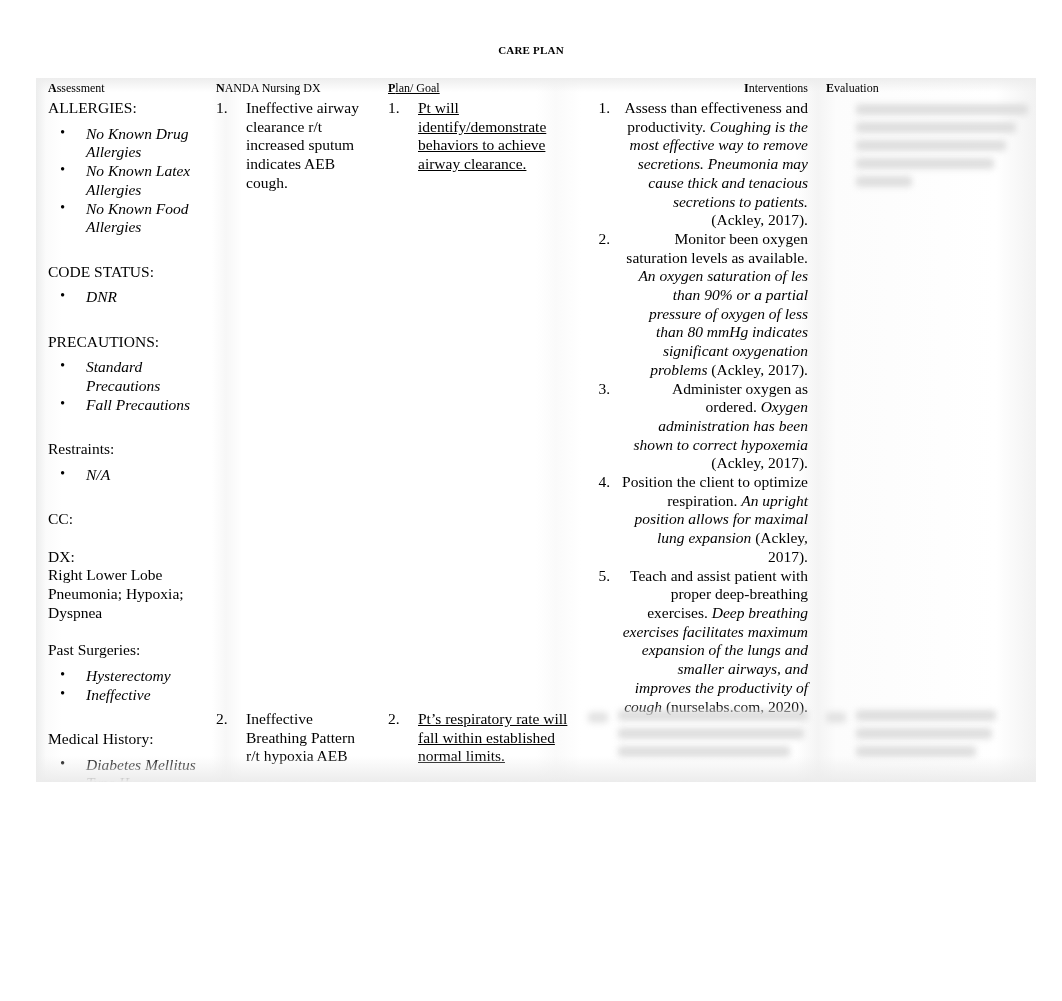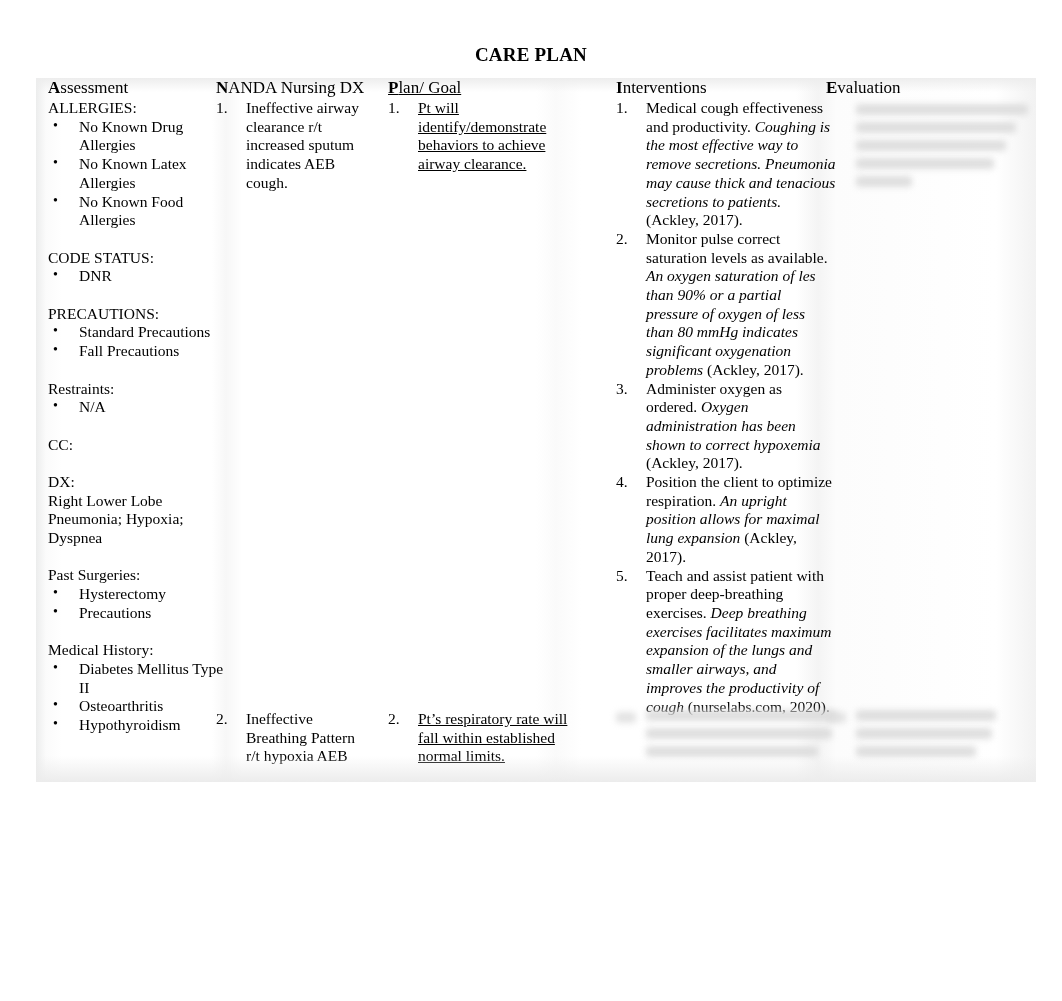--- a/index.html
+++ b/index.html
@@ -23,21 +23,21 @@
     height: 1001px;
   }
 
   .doc-title {
     position: absolute;
     left: 0;
     top: 44px;
     width: 1062px;
     text-align: center;
     font-weight: bold;
-    font-size: 19px;
+    font-size: 11px;
     letter-spacing: 0.2px;
   }
 
   
   .table-wrap {
     position: absolute;
     left: 36px;
     top: 78px;
     width: 1000px;
     height: 704px;
@@ -69,37 +69,38 @@
 
   .col {
     position: absolute;
     top: 0;
     font-size: 15.5px;
     line-height: 18.7px;
   }
   .col-assessment   { left: 12px;  width: 176px; }
   .col-nanda        { left: 180px; width: 152px; }
   .col-plan         { left: 352px; width: 192px; text-decoration: underline; }
-  .col-interv       { left: 580px; width: 220px; }
+  .col-interv       { left: 552px; width: 220px; text-align: right; }
   .col-eval         { left: 790px; width: 200px; }
 
   .col-head {
-    font-size: 17px;
+    font-size: 12px;
     line-height: 20px;
     white-space: nowrap;
     margin-bottom: 1px;
   }
   .col-head b { font-weight: bold; }
 
   .plain-line { white-space: pre-wrap; }
 
   ul.bullets {
     list-style: none;
-    margin: 0;
+    margin: 7px;
     padding: 0;
+    font-style: italic;
   }
   ul.bullets > li {
     position: relative;
     padding-left: 31px;
     margin: 0;
   }
   ul.bullets > li::before {
     content: "\2022";
     position: absolute;
     left: 5px;
@@ -205,21 +206,21 @@
       <div class="gap"></div>
 
       <div class="plain-line">DX:</div>
       <div class="plain-line">Right Lower Lobe Pneumonia; Hypoxia; Dyspnea</div>
 
       <div class="gap"></div>
 
       <div class="plain-line">Past Surgeries:</div>
       <ul class="bullets">
         <li>Hysterectomy</li>
-        <li>Precautions</li>
+        <li>Ineffective</li>
       </ul>
 
       <div class="gap"></div>
 
       <div class="plain-line">Medical History:</div>
       <ul class="bullets">
         <li>Diabetes Mellitus Type II</li>
         <li>Osteoarthritis</li>
         <li>Hypothyroidism</li>
       </ul>
@@ -240,24 +241,24 @@
         <li>
           <span class="num">1.</span><span class="txt">Pt will identify/demonstrate behaviors to achieve airway clearance.</span>
         </li>
       </ol>
     </div>
 
     <div class="col col-interv">
       <div class="col-head"><b>I</b><span>nterventions</span></div>
       <ol class="numlist">
         <li>
-          <span class="num">1.</span><span class="txt">Medical cough effectiveness and productivity. </span><span class="rationale">Coughing is the most effective way to remove secretions. Pneumonia may cause thick and tenacious secretions to patients.</span><span> (Ackley, 2017).</span>
-        </li>
-        <li>
-          <span class="num">2.</span><span class="txt">Monitor pulse correct saturation levels as available. </span><span class="rationale">An oxygen saturation of les than 90% or a partial pressure of oxygen of less than 80 mmHg indicates significant oxygenation problems</span><span> (Ackley, 2017).</span>
+          <span class="num">1.</span><span class="txt">Assess than effectiveness and productivity. </span><span class="rationale">Coughing is the most effective way to remove secretions. Pneumonia may cause thick and tenacious secretions to patients.</span><span> (Ackley, 2017).</span>
+        </li>
+        <li>
+          <span class="num">2.</span><span class="txt">Monitor been oxygen saturation levels as available. </span><span class="rationale">An oxygen saturation of les than 90% or a partial pressure of oxygen of less than 80 mmHg indicates significant oxygenation problems</span><span> (Ackley, 2017).</span>
         </li>
         <li>
           <span class="num">3.</span><span class="txt">Administer oxygen as ordered. </span><span class="rationale">Oxygen administration has been shown to correct hypoxemia</span><span> (Ackley, 2017).</span>
         </li>
         <li>
           <span class="num">4.</span><span class="txt">Position the client to optimize respiration. </span><span class="rationale">An upright position allows for maximal lung expansion</span><span> (Ackley, 2017).</span>
         </li>
         <li>
           <span class="num">5.</span><span class="txt">Teach and assist patient with proper deep-breathing exercises. </span><span class="rationale">Deep breathing exercises facilitates maximum expansion of the lungs and smaller airways, and improves the productivity of cough</span><span> (nurselabs.com, 2020).</span>
         </li>

